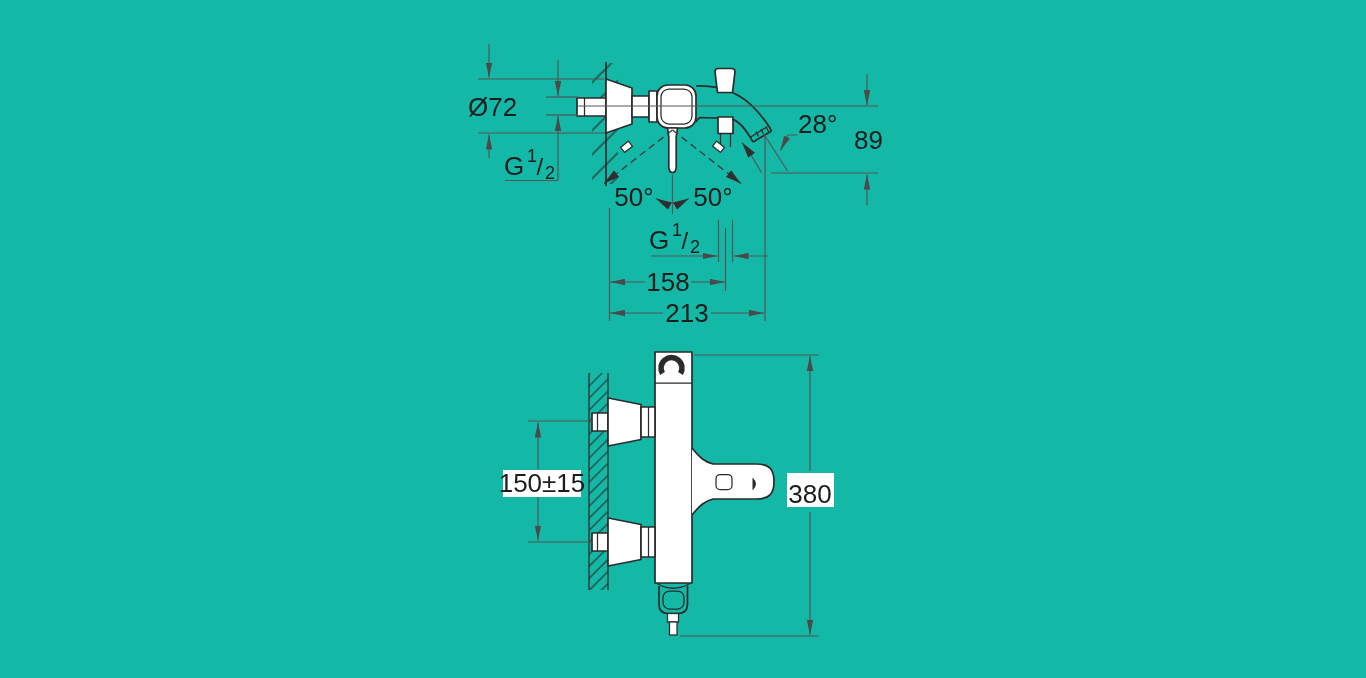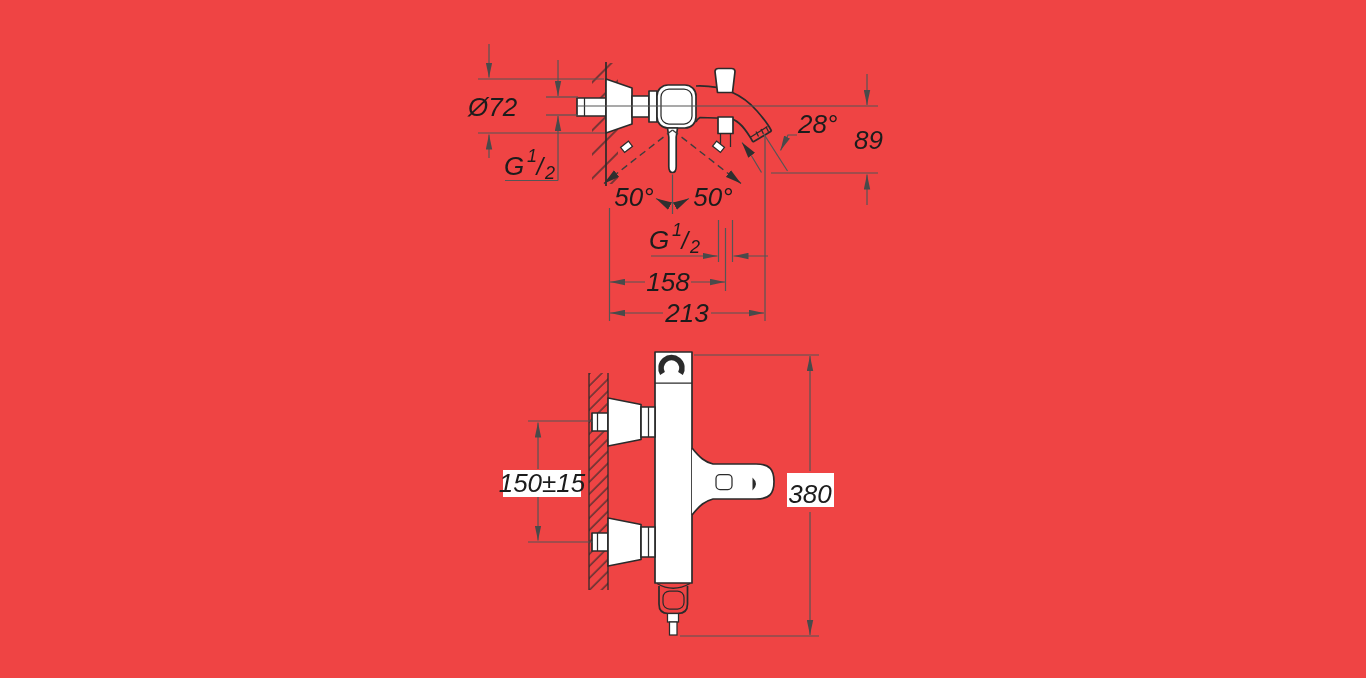--- a/index.html
+++ b/index.html
@@ -1,16 +1,16 @@
 <!DOCTYPE html>
 <html><head>
 <meta charset="utf-8">
 <style>
   html,body{margin:0;padding:0;background:#ffffff;}
-  .canvas{position:relative;width:1366px;height:678px;background:#ef4444;overflow:hidden;font-family:"Liberation Sans",sans-serif;font-style:italic;}
+  .canvas{position:relative;width:1366px;height:678px;background:#14b8a6;overflow:hidden;font-family:"Liberation Sans",sans-serif;}
   svg text{font-family:"Liberation Sans",sans-serif;font-size:26px;fill:#1c1c1c;}
   svg .sup,svg .sub{font-size:18px;}
   svg .slash{font-size:24px;}
   .s {stroke:#2b2b2b;stroke-width:1.7;fill:none;stroke-linejoin:round;}
   .sw{stroke:#2b2b2b;stroke-width:1.7;fill:#ffffff;stroke-linejoin:round;}
   .t {stroke:#2b2b2b;stroke-width:1.25;fill:none;}
   .tw{stroke:#2b2b2b;stroke-width:1.25;fill:#ffffff;}
   .dim{stroke:#555555;stroke-width:1.2;fill:none;}
   .dash{stroke:#3d3d3d;stroke-width:1.4;fill:none;stroke-dasharray:7 4.5;}
   .ring{stroke:#2b2b2b;stroke-width:5.5;fill:none;}

